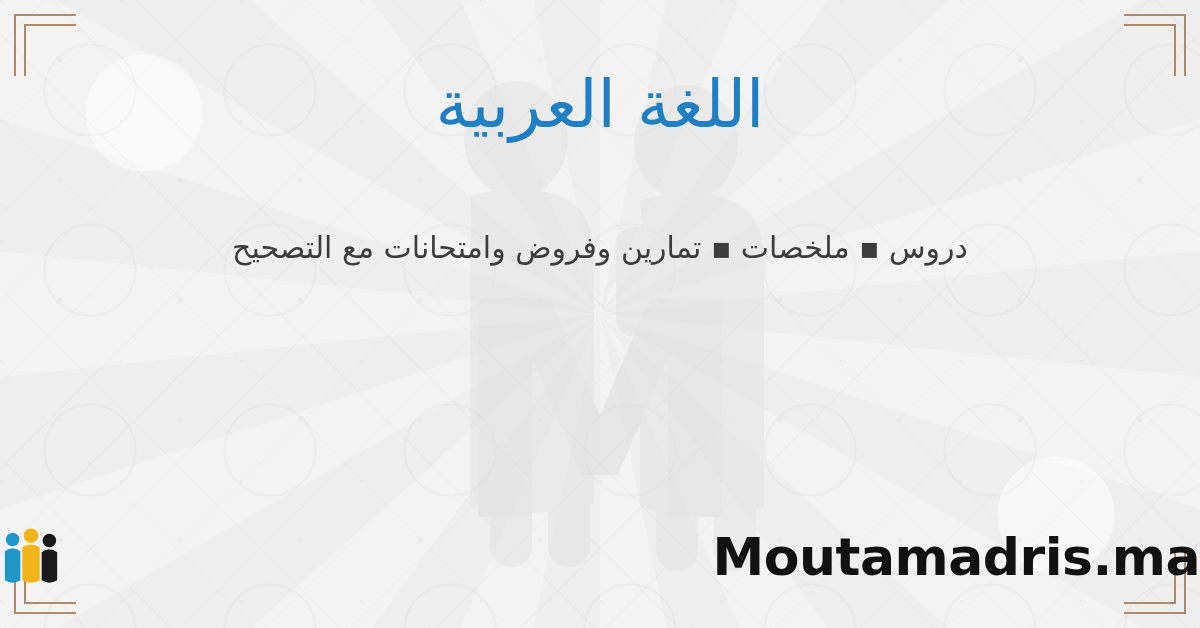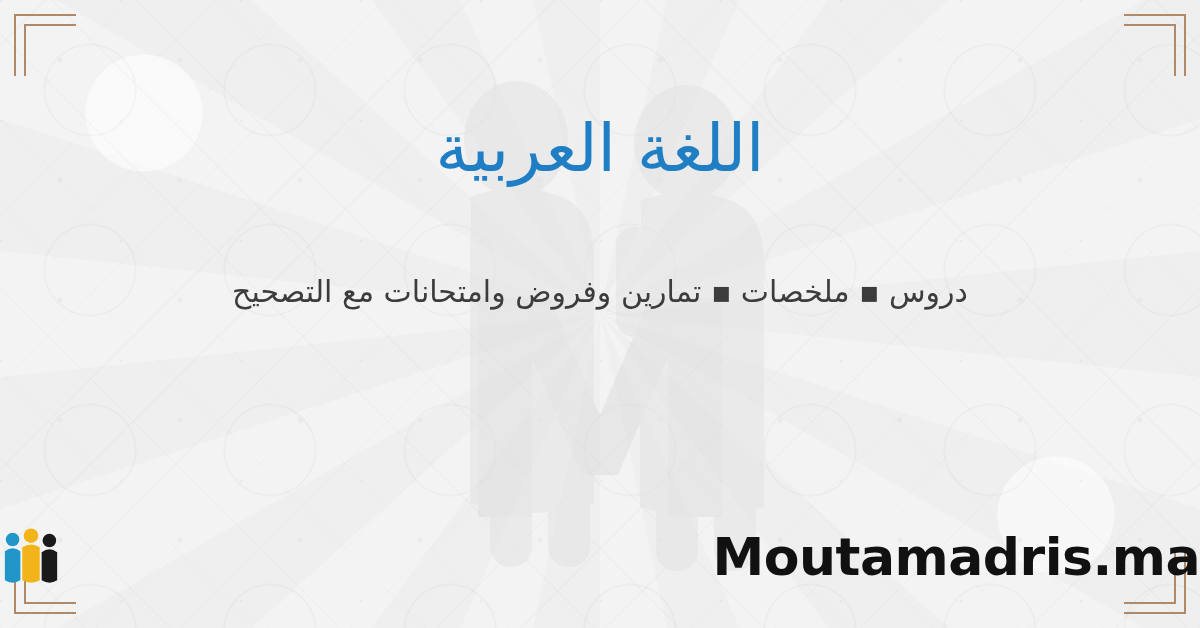--- a/index.html
+++ b/index.html
@@ -65,21 +65,21 @@
 
   
   .watermark{
     position:absolute;left:50%;top:52%;transform:translate(-50%,-50%);
     width:560px;height:560px;opacity:.5;pointer-events:none;
   }
 
   .content{
     position:absolute;inset:0;
     display:flex;flex-direction:column;align-items:center;
-    padding-top:112px;
+    padding-top:68px;
     box-sizing:border-box;
   }
   .title{
     font-size:66px;
     line-height:1.12;
     color:#1f7ec4;
     font-weight:400;
     text-align:center;
     letter-spacing:0;
   }

